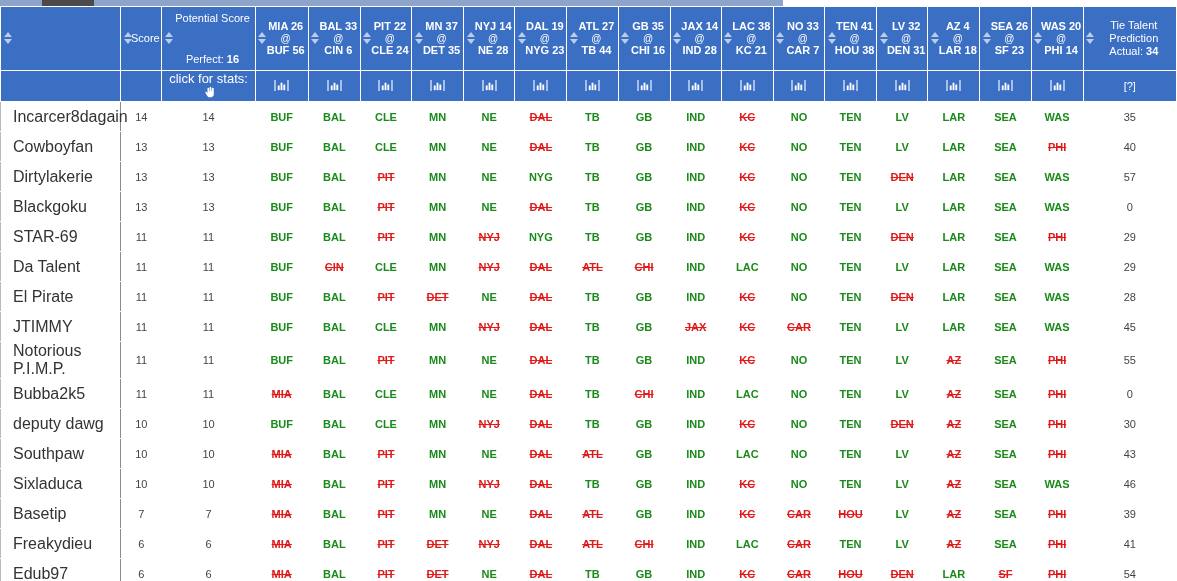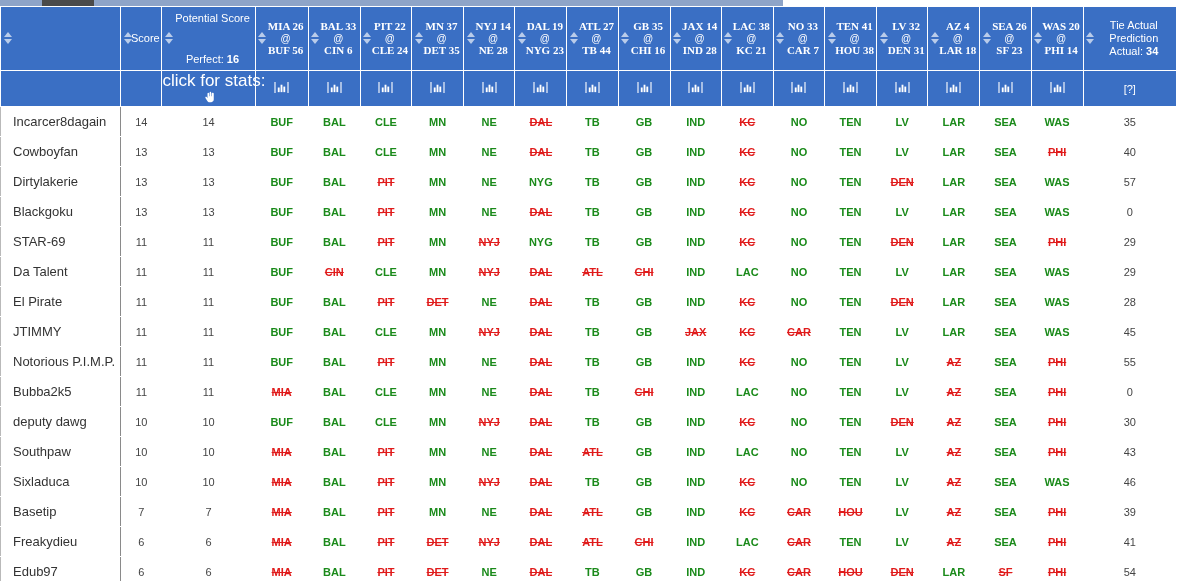--- a/index.html
+++ b/index.html
@@ -60,58 +60,58 @@
   }
   .sortarrow i {
     display: block;
     width: 0; height: 0;
     border-left: 4px solid transparent;
     border-right: 4px solid transparent;
     margin: 0 auto;
   }
   .sortarrow i.up { border-bottom: 5px solid #b9ccea; margin-bottom: 2px; }
   .sortarrow i.dn { border-top: 5px solid #b9ccea; }
-  .gm-top, .gm-bot { display:block; white-space: nowrap; font-family: Liberation Serif, serif; }
+  .gm-top, .gm-bot { display:block; white-space: nowrap; }
   .gm-at { display:block; font-weight: normal; font-size: 10px; line-height: 11px; }
   .tb-line { display:block; font-weight: normal; white-space: nowrap; }
   .tb-line b { font-weight: bold; }
   .score-lbl { font-weight: normal; text-align: center; }
   .ps-lbl { display:block; font-weight: normal; }
   .ps-perf { display:block; font-weight: normal; margin-top: 28px; }
   .ps-perf b { font-weight: bold; }
 
   thead tr.hdr-stats td {
     background: #3a6fc4;
     color: #ffffff;
     height: 27px;
     text-align: center;
     vertical-align: middle;
     font-size: 11px;
     border: 1px solid #ffffff;
   }
-  .stats-label { font-size: 17px; color:#ffffff; white-space: nowrap; }
+  .stats-label { font-size: 13px; color:#ffffff; white-space: nowrap; }
   .hand-icon { display:inline-block; vertical-align:middle; margin-left:4px; }
   .chart-ico { display:inline-block; vertical-align:middle; }
   .qmark { font-size: 11px; color: #ffffff; }
 
   
   tbody td {
     background: #ffffff;
     border: 1px solid #d9d9d9;
     height: 30px;
     font-size: 11px;
     text-align: center;
     vertical-align: middle;
     color: #333333;
   }
   tbody td.name {
     text-align: left;
     padding-left: 12px;
     color: #333333;
-    font-size: 13px;
+    font-size: 16px;
     border-left: 1px solid #b9b9b9;
     border-right: 1px solid #8a8a8a;
   }
   tbody td.num { color:#444444; }
   tbody td.sep-strong { border-left: 1px solid #8a8a8a; }
   tbody td.pick { font-weight: bold; font-size: 11px; }
   .hit  { color: #1a8a1a; }
   .miss { color: #e01b1b; text-decoration: line-through; }
   tbody td.tb { color:#444444; font-weight: normal; border-left:1px solid #8a8a8a; }
 </style>
@@ -311,21 +311,21 @@
             </span>
           <span class="gm-top">WAS 20</span>
           <span class="gm-at">@</span>
           <span class="gm-bot">PHI 14</span>
         </th>
         <th class="plain">
           <span class="sortarrow">
               <i class="up"></i>
               <i class="dn"></i>
             </span>
-          <span class="tb-line">Tie Actual</span>
+          <span class="tb-line">Tie Talent</span>
           <span class="tb-line">Prediction</span>
           <span class="tb-line"><span>Actual:</span> <b>34</b></span>
         </th>
       </tr>
       <tr class="hdr-stats">
         <td></td>
         <td></td>
         <td>
           <span class="stats-label">click for stats:</span>
           <span class="hand-icon">

